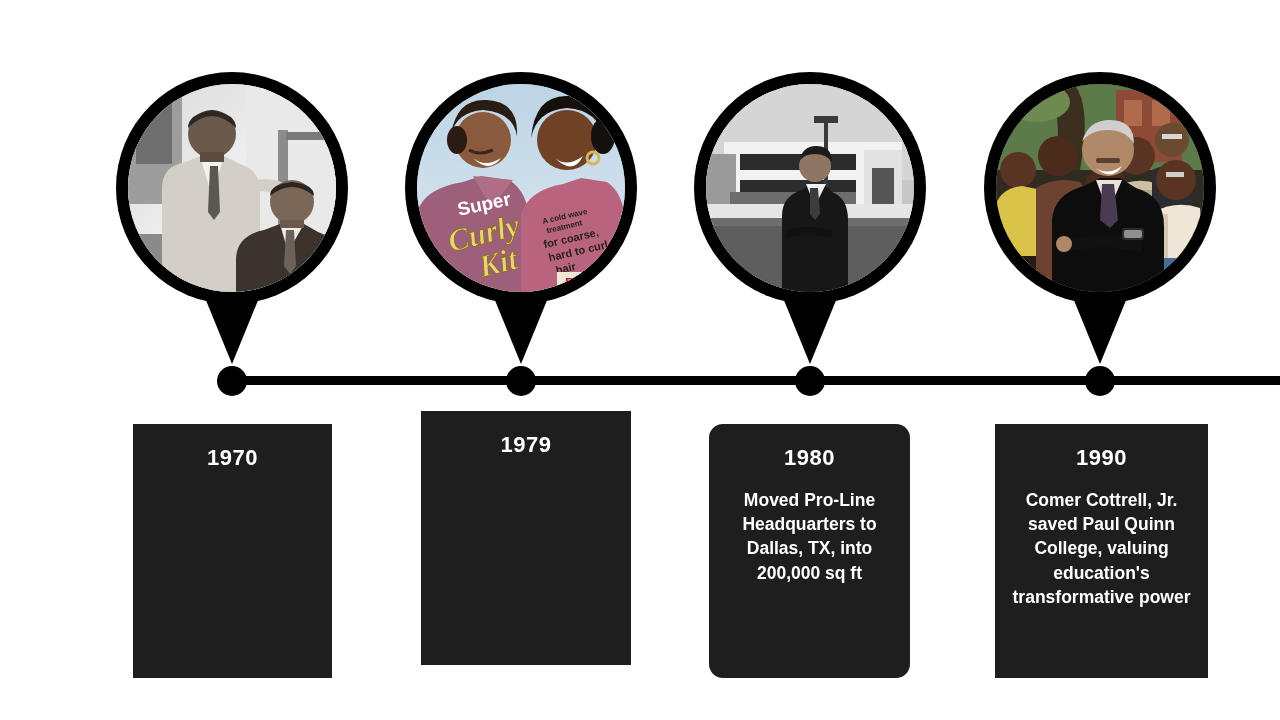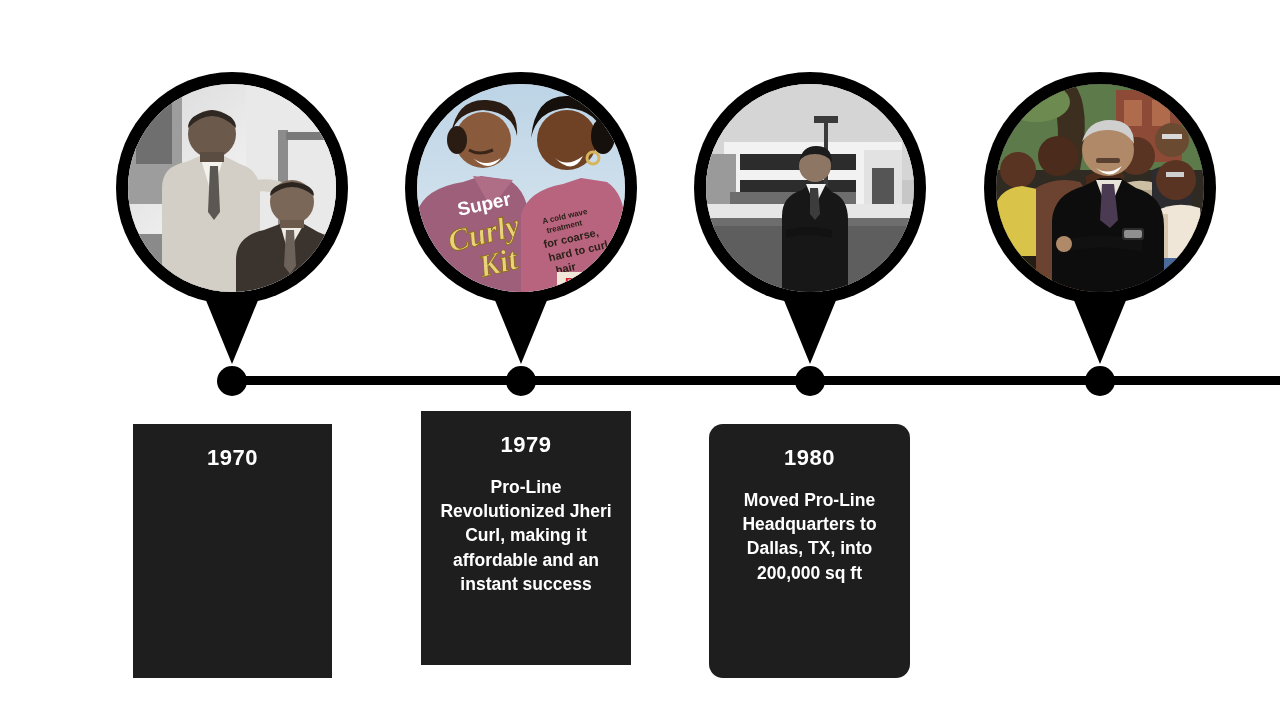--- a/index.html
+++ b/index.html
@@ -307,22 +307,25 @@
       </div>
     </div>
   </div>
 
   <div class="card" style="left:133px; top:424px; width:199px; height:254px;">
     <div class="card-year">1970</div>
   </div>
 
   <div class="card" style="left:421px; top:411px; width:210px; height:254px;">
     <div class="card-year">1979</div>
-    <div class="card-text">Pro-Line Revolutionized Jheri Curl, making it affordable and an instant success</div>
   </div>
 
   <div class="card" style="left:709px; top:424px; width:201px; height:254px;border-radius:14px;">
     <div class="card-year">1980</div>
     <div class="card-text">Moved Pro-Line Headquarters to Dallas, TX, into 200,000 sq ft</div>
   </div>
 
+  <div class="card" style="left:995px; top:424px; width:213px; height:254px;">
+    <div class="card-year">1990</div>
+    <div class="card-text">Comer Cottrell, Jr. saved Paul Quinn College, valuing education's transformative power</div>
+  </div>
 
 </div>
 
 </body></html>

